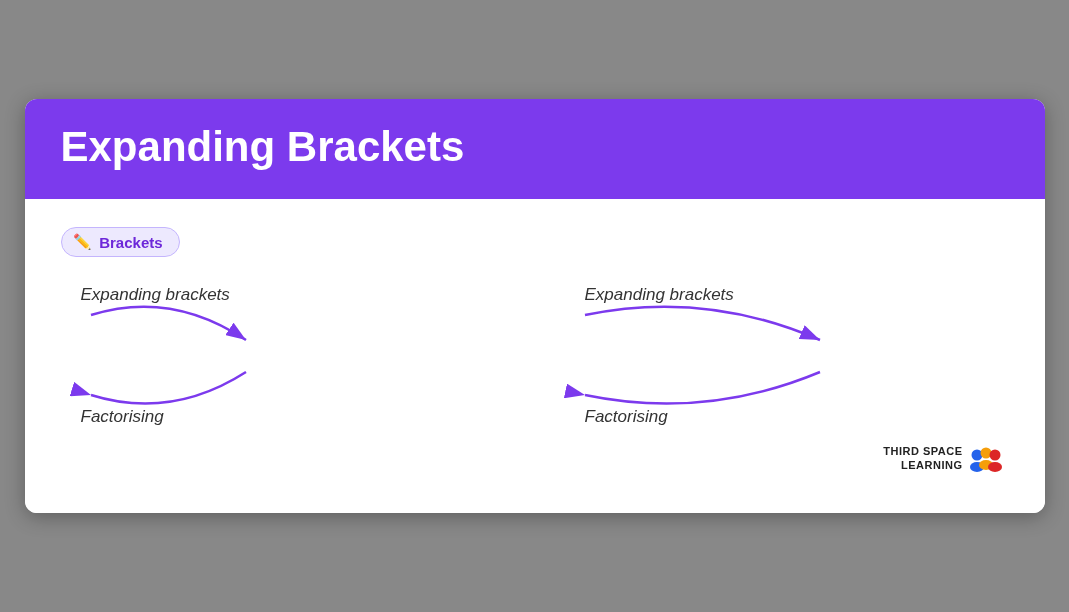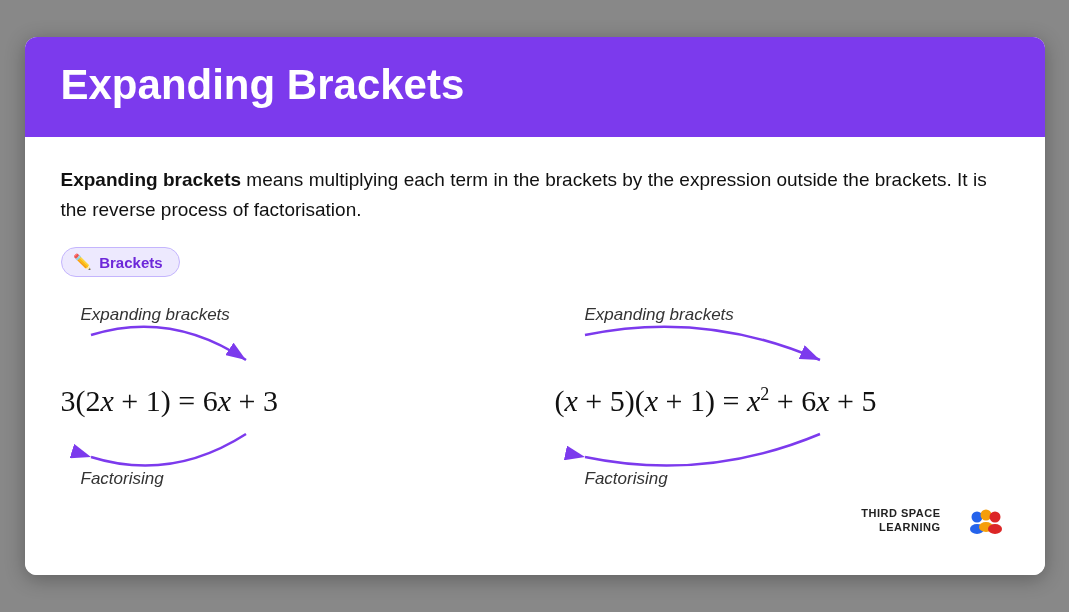--- a/index.html
+++ b/index.html
@@ -120,21 +120,21 @@
       font-size: 17px;
       color: #333;
       margin-left: 30px;
     }
 
     .logo-area {
       display: flex;
       justify-content: flex-end;
       margin-top: 8px;
       align-items: center;
-      gap: 22px;
+      gap: 0;
     }
 
     .logo-text {
       font-size: 11px;
       font-weight: 700;
       text-transform: uppercase;
       letter-spacing: 0.5px;
       color: #222;
       line-height: 1.3;
       text-align: right;
@@ -146,23 +146,20 @@
     }
   </style>
 </head>
 <body>
 
 <div class="card">
   <div class="card-header">
     <h1>Expanding Brackets</h1>
   </div>
   <div class="card-body">
-    <p class="definition">
-      <strong>Expanding brackets</strong><span> means multiplying each term in the brackets by the expression outside the brackets. It is the reverse process of factorisation.</span>
-    </p>
 
     <div class="examples-badge">
       <span class="pencil-icon">✏️</span>
       <span>Brackets</span>
     </div>
 
     <div class="examples-area">
 
       <div class="example-block">
         <div class="example-label" style="font-style:italic; color:#333; font-size:17px; margin-bottom:0; margin-left:20px;">Expanding brackets</div>
@@ -171,21 +168,20 @@
           <svg width="220" height="55" viewBox="0 0 220 55">
             <defs>
               <marker id="arrowhead1" markerWidth="8" markerHeight="6" refX="8" refY="3" orient="auto">
                 <polygon points="0 0, 8 3, 0 6" fill="#7c3aed"></polygon>
               </marker>
             </defs>
             <path d="M 30 10 Q 110 -15 185 35" stroke="#7c3aed" stroke-width="2.5" fill="none" marker-end="url(#arrowhead1)"></path>
           </svg>
         </div>
 
-        <div class="math-expr">3(2<em>x</em> + 1) = 6<em>x</em> + 3</div>
 
         <div class="factorising-arrow-area">
           <svg width="220" height="55" viewBox="0 0 220 55">
             <defs>
               <marker id="arrowhead2" markerWidth="8" markerHeight="6" refX="0" refY="3" orient="auto">
                 <polygon points="8 0, 0 3, 8 6" fill="#7c3aed"></polygon>
               </marker>
             </defs>
             <path d="M 185 12 Q 110 60 30 35" stroke="#7c3aed" stroke-width="2.5" fill="none" marker-end="url(#arrowhead2)"></path>
           </svg>
@@ -200,21 +196,20 @@
           <svg width="300" height="55" viewBox="0 0 300 55">
             <defs>
               <marker id="arrowhead3" markerWidth="8" markerHeight="6" refX="8" refY="3" orient="auto">
                 <polygon points="0 0, 8 3, 0 6" fill="#7c3aed"></polygon>
               </marker>
             </defs>
             <path d="M 30 10 Q 150 -15 265 35" stroke="#7c3aed" stroke-width="2.5" fill="none" marker-end="url(#arrowhead3)"></path>
           </svg>
         </div>
 
-        <div class="math-expr">(<em>x</em> + 5)(<em>x</em> + 1) = <em>x</em><sup>2</sup> + 6<em>x</em> + 5</div>
 
         <div class="factorising-arrow-area">
           <svg width="300" height="55" viewBox="0 0 300 55">
             <defs>
               <marker id="arrowhead4" markerWidth="8" markerHeight="6" refX="0" refY="3" orient="auto">
                 <polygon points="8 0, 0 3, 8 6" fill="#7c3aed"></polygon>
               </marker>
             </defs>
             <path d="M 265 12 Q 150 60 30 35" stroke="#7c3aed" stroke-width="2.5" fill="none" marker-end="url(#arrowhead4)"></path>
           </svg>

